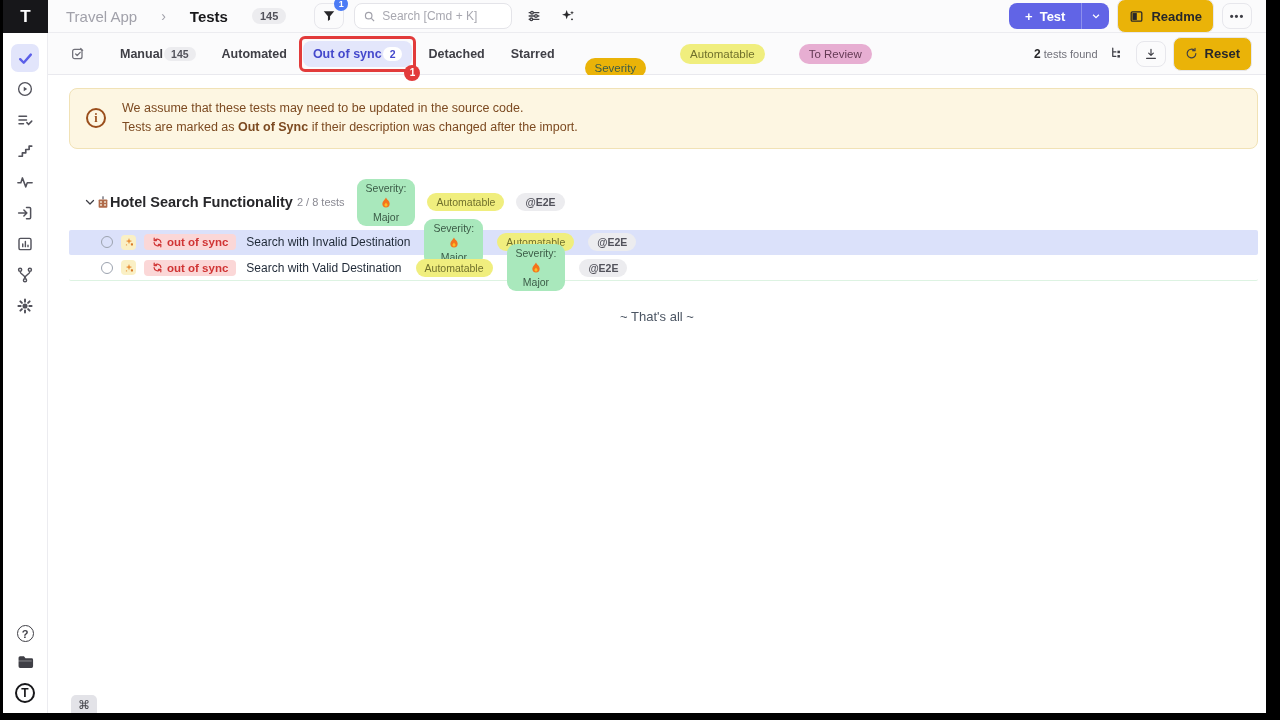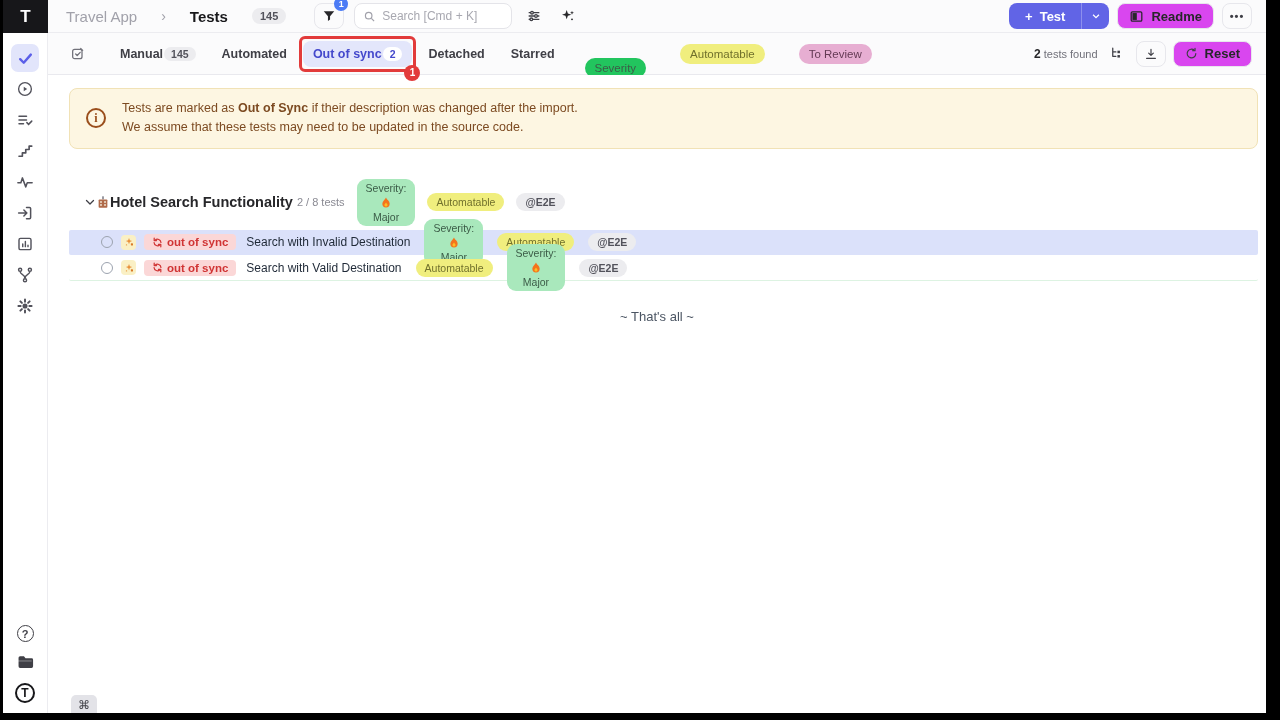--- a/index.html
+++ b/index.html
@@ -59,22 +59,22 @@
   .split-btn{ display:flex; height:26px; border-radius:8px; overflow:hidden; cursor:pointer; }
   .split-main{
     background:#6164e6; color:#fff; font-size:13px; font-weight:600;
     display:flex; align-items:center; gap:7px; padding:0 16px;
   }
   .split-caret{
     background:#6164e6; border-left:1px solid rgba(255,255,255,.28);
     display:flex; align-items:center; justify-content:center; width:28px; color:#fff;
   }
   .btn{
-    height:26px; display:flex; align-items:center; gap:7px; padding:8px 11px;
-    background:#d946ef; border:1px solid #e7e7ec; border-radius:8px;
+    height:26px; display:flex; align-items:center; gap:7px; padding:16px 11px;
+    background:#eab308; border:1px solid #e7e7ec; border-radius:8px;
     font-size:13px; font-weight:600; color:#27272a; cursor:pointer;
   }
 
   
   .sidebar{
     position:absolute; left:0; top:33px; width:45px; bottom:0;
     background:#fff; border-right:1px solid #ececf0;
     display:flex; flex-direction:column; align-items:center; padding-top:11px;
   }
   .side-item{ width:28px; height:28px; border-radius:7px; display:flex; align-items:center; justify-content:center;
@@ -107,21 +107,21 @@
   .annotation-box{
     position:absolute; left:-4px; top:-5px; right:-4px; bottom:-5px;
     border:3px solid #e23b3b; border-radius:6px; pointer-events:none; z-index:4;
   }
   .annotation-dot{
     position:absolute; right:-8px; bottom:-14px; width:16px; height:16px; border-radius:50%;
     background:#e23b3b; color:#fff; font-size:10px; font-weight:700;
     display:flex; align-items:center; justify-content:center; z-index:5;
   }
   .chip{ font-size:11.5px; font-weight:500; padding:4px 10px; border-radius:10px; cursor:pointer; white-space:nowrap; }
-  .chip-green{ background:#22c55e; color:#3c5c48; margin-left:14px;margin-top:28px; }
+  .chip-green{ background:#eab308; color:#3c5c48; margin-left:14px;margin-top:28px; }
   .chip-yellow{ background:#f0ee7e; color:#70702c; margin-left:28px; }
   .chip-pink{ background:#e7aed2; color:#643a54; margin-left:28px; }
   .fb-right{ margin-left:auto; display:flex; align-items:center; gap:7px; }
   .results{ font-size:11px; color:#71717a; white-space:nowrap; }
   .results b{ color:#27272a; font-size:12px; margin-right:3px; }
 
   
   .content{ position:absolute; left:45px; top:75px; right:0; bottom:0; background:#fff; }
   .banner{
     margin:13px 8px 0 21px; background:#fdf6e2; border:1px solid #f1e2b6; border-radius:8px;
@@ -409,24 +409,24 @@
         <span>Reset</span>
       </div>
     </div>
   </div>
 
   <div class="content">
 
     <div class="banner">
       <span class="banner-icon">i</span>
       <div class="banner-text">
+        <div>We assume that these tests may need to be updated in the source code.</div>
         <div>
           <span>Tests are marked as </span><b>Out of Sync</b><span> if their description was changed after the import.</span>
         </div>
-        <div>We assume that these tests may need to be updated in the source code.</div>
       </div>
     </div>
 
     <div class="suite-row">
       <span class="chev">
         <svg width="12" height="12" viewBox="0 0 24 24" fill="none" stroke="#3f3f46" stroke-width="2.6" stroke-linecap="round" stroke-linejoin="round">
             <path d="M5 9l7 7 7-7"></path>
           </svg>
       </span>
       <span>

